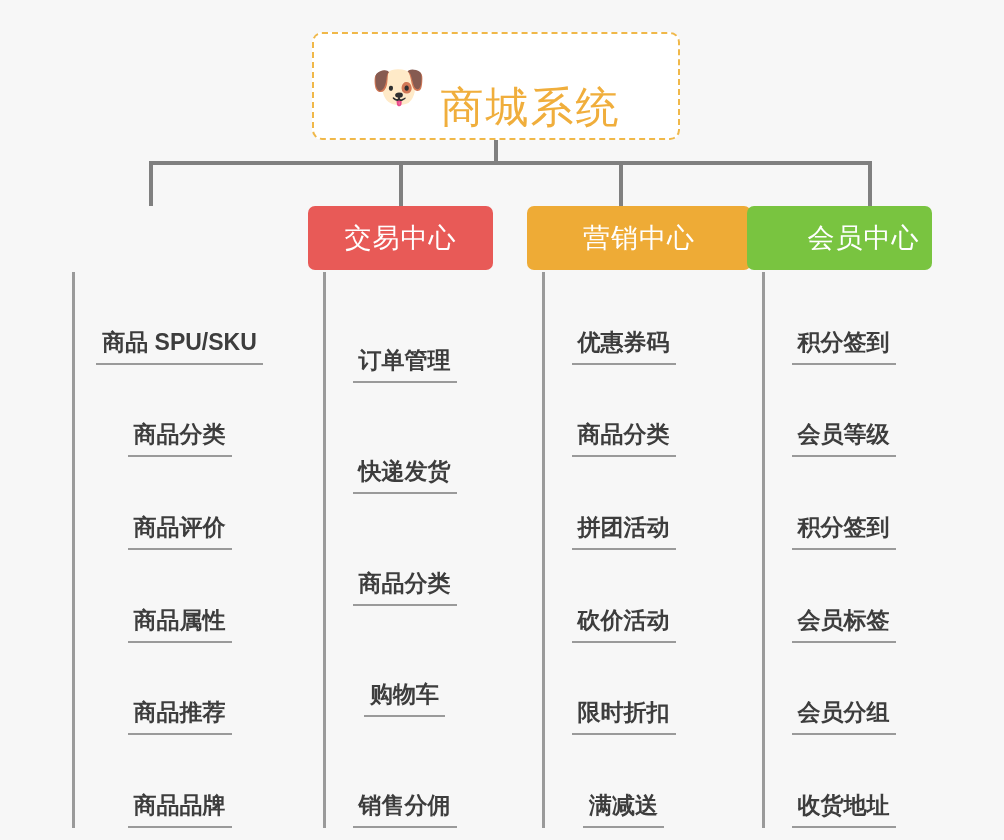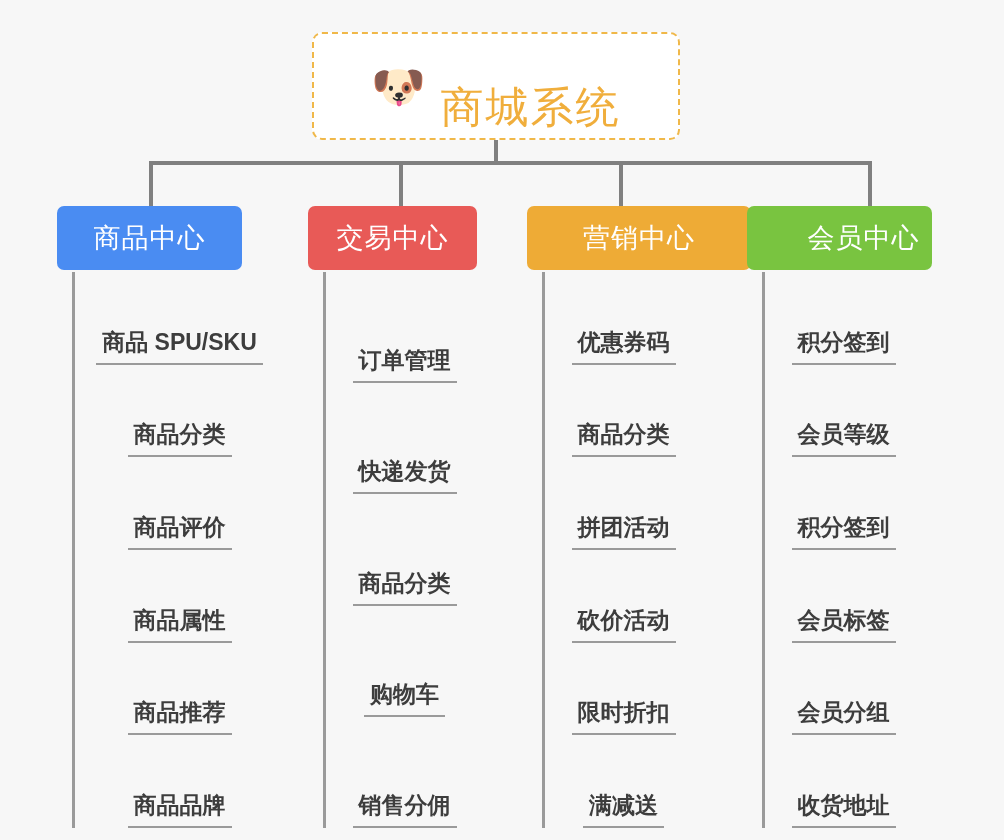--- a/index.html
+++ b/index.html
@@ -90,21 +90,21 @@
     box-sizing: border-box;
   }
   .cat-label {
     font-size: 27px;
     color: #ffffff;
     letter-spacing: 1px;
     line-height: 1;
     white-space: nowrap;
   }
   .cat-1 { left: 57px;  width: 185px; background: #4a8cf2; }
-  .cat-2 { left: 308px; width: 169px; background: #e85a57; }
+  .cat-2 { left: 308px; width: 185px; background: #e85a57; }
   .cat-3 { left: 527px; width: 224px; background: #eeab36; }
   .cat-4 { left: 747px; width: 185px; background: #79c440; padding-left: 48px; }
 
   
   .leaf-col {
     position: absolute;
     top: 272px;
     height: 556px;
     border-left: 3px solid #9a9a9a;
     box-sizing: border-box;
@@ -145,23 +145,20 @@
     <span class="root-title">商城系统</span>
   </div>
 
   <div class="conn conn-v-root"></div>
   <div class="conn conn-h-main"></div>
   <div class="conn conn-drop drop-1"></div>
   <div class="conn conn-drop drop-2"></div>
   <div class="conn conn-drop drop-3"></div>
   <div class="conn conn-drop drop-4"></div>
 
-  <div class="cat-box cat-1">
-    <span class="cat-label">商品中心</span>
-  </div>
   <div class="cat-box cat-2">
     <span class="cat-label">交易中心</span>
   </div>
   <div class="cat-box cat-3">
     <span class="cat-label">营销中心</span>
   </div>
   <div class="cat-box cat-4">
     <span class="cat-label">会员中心</span>
   </div>
 

